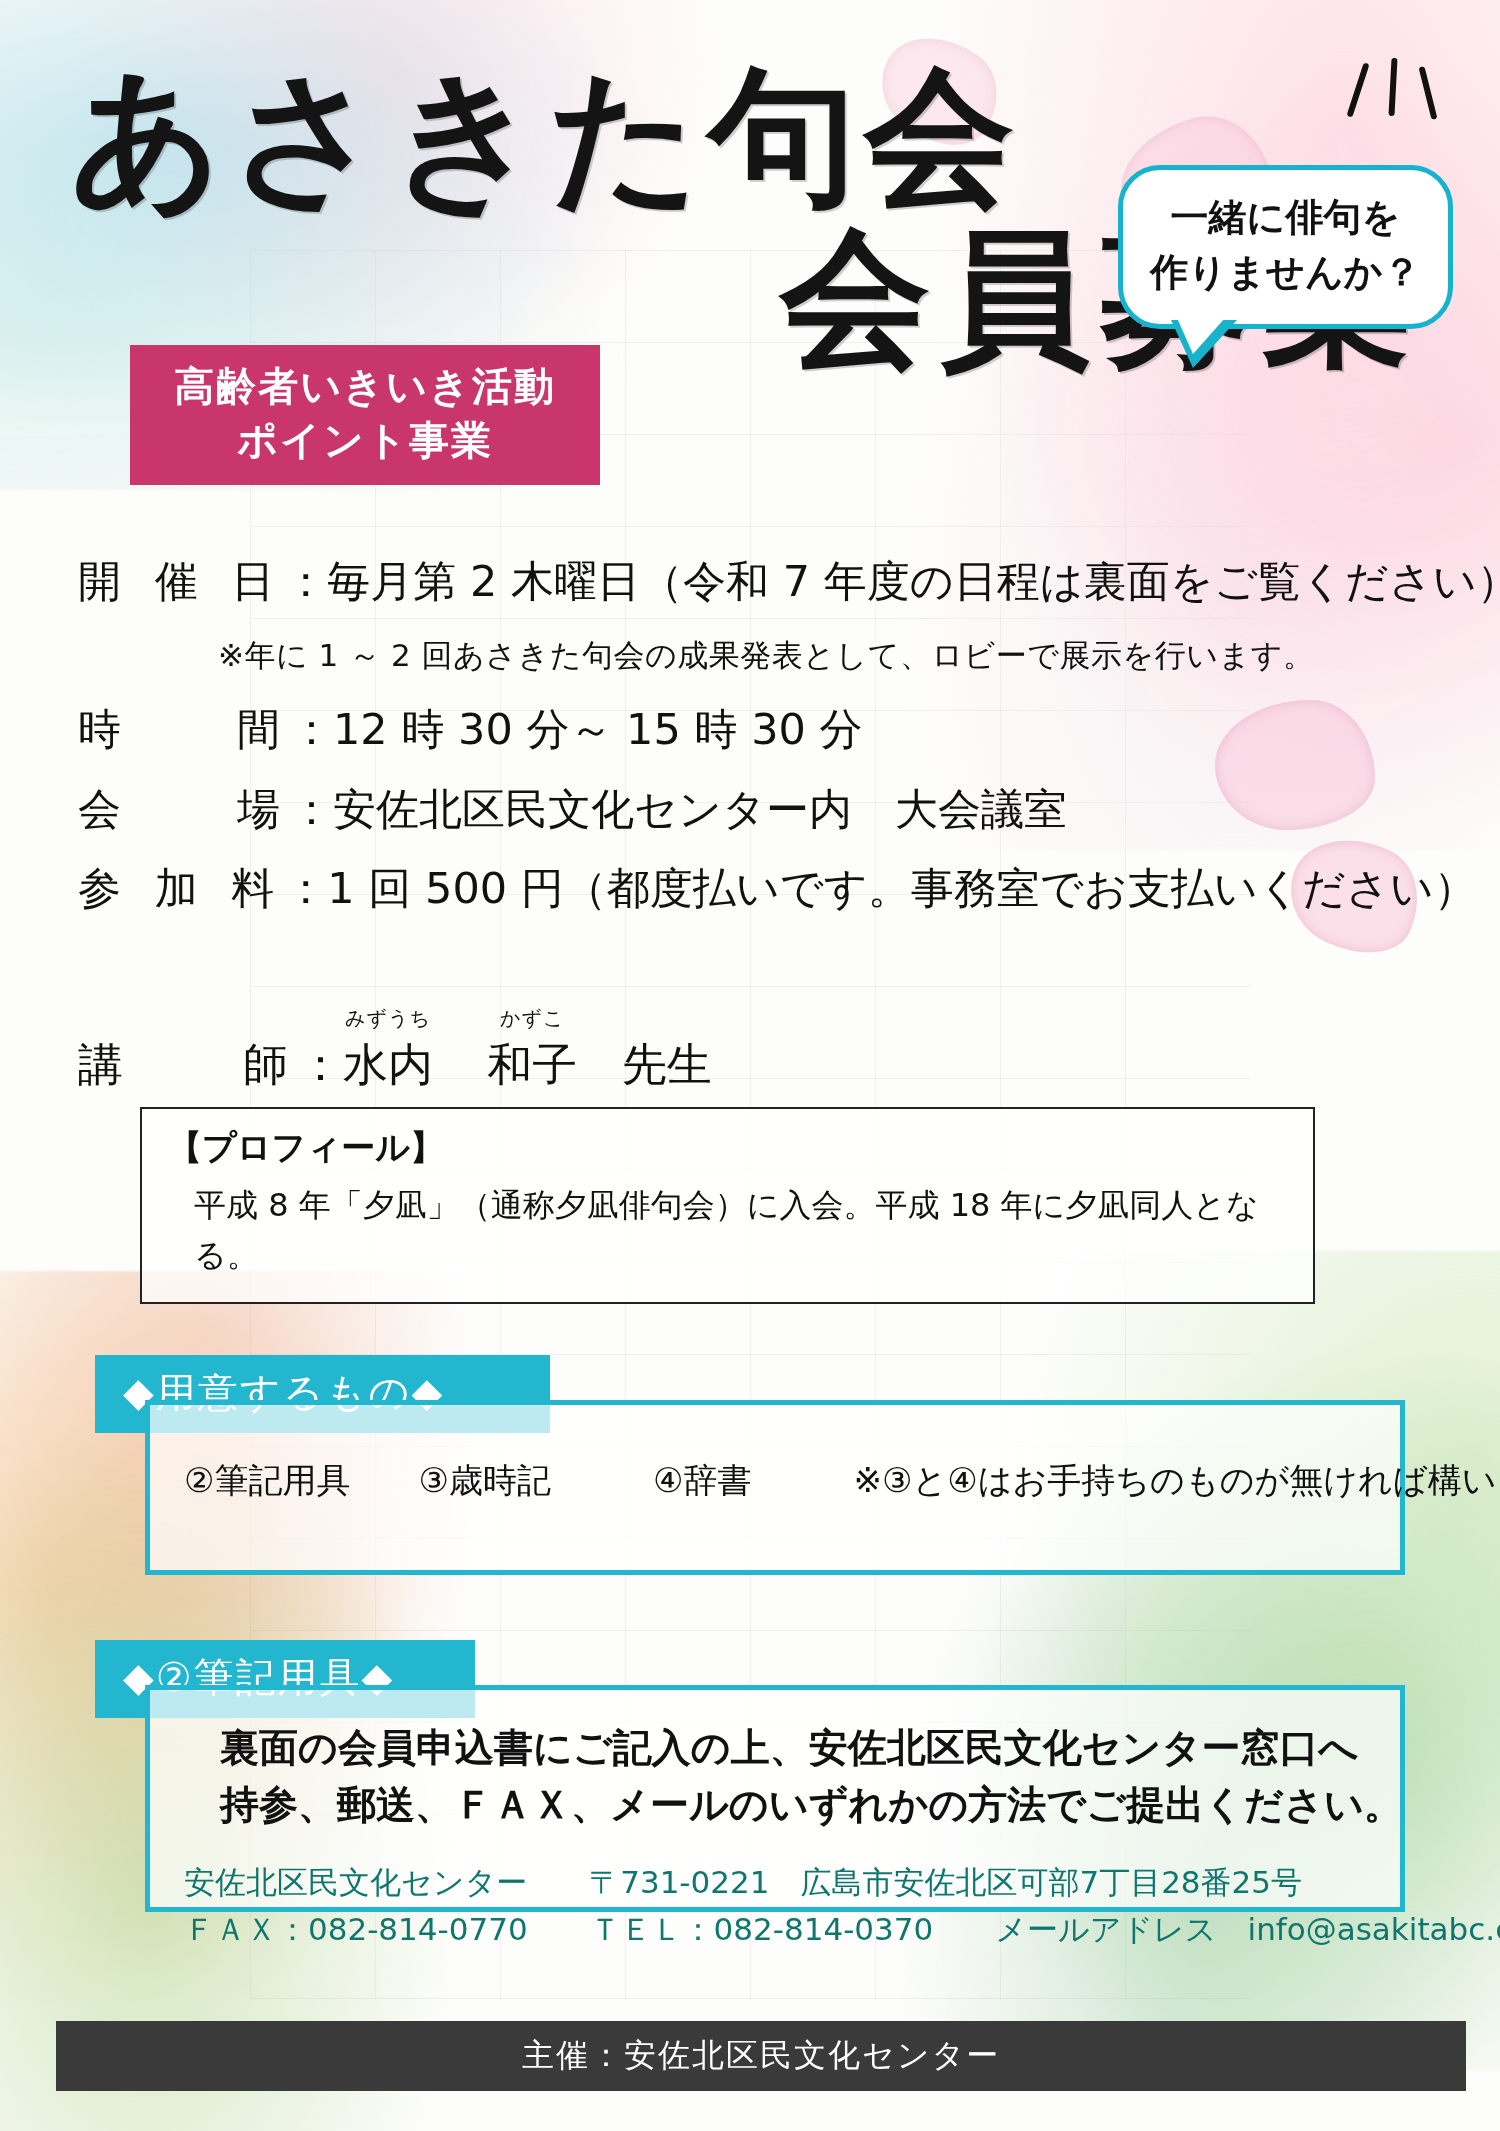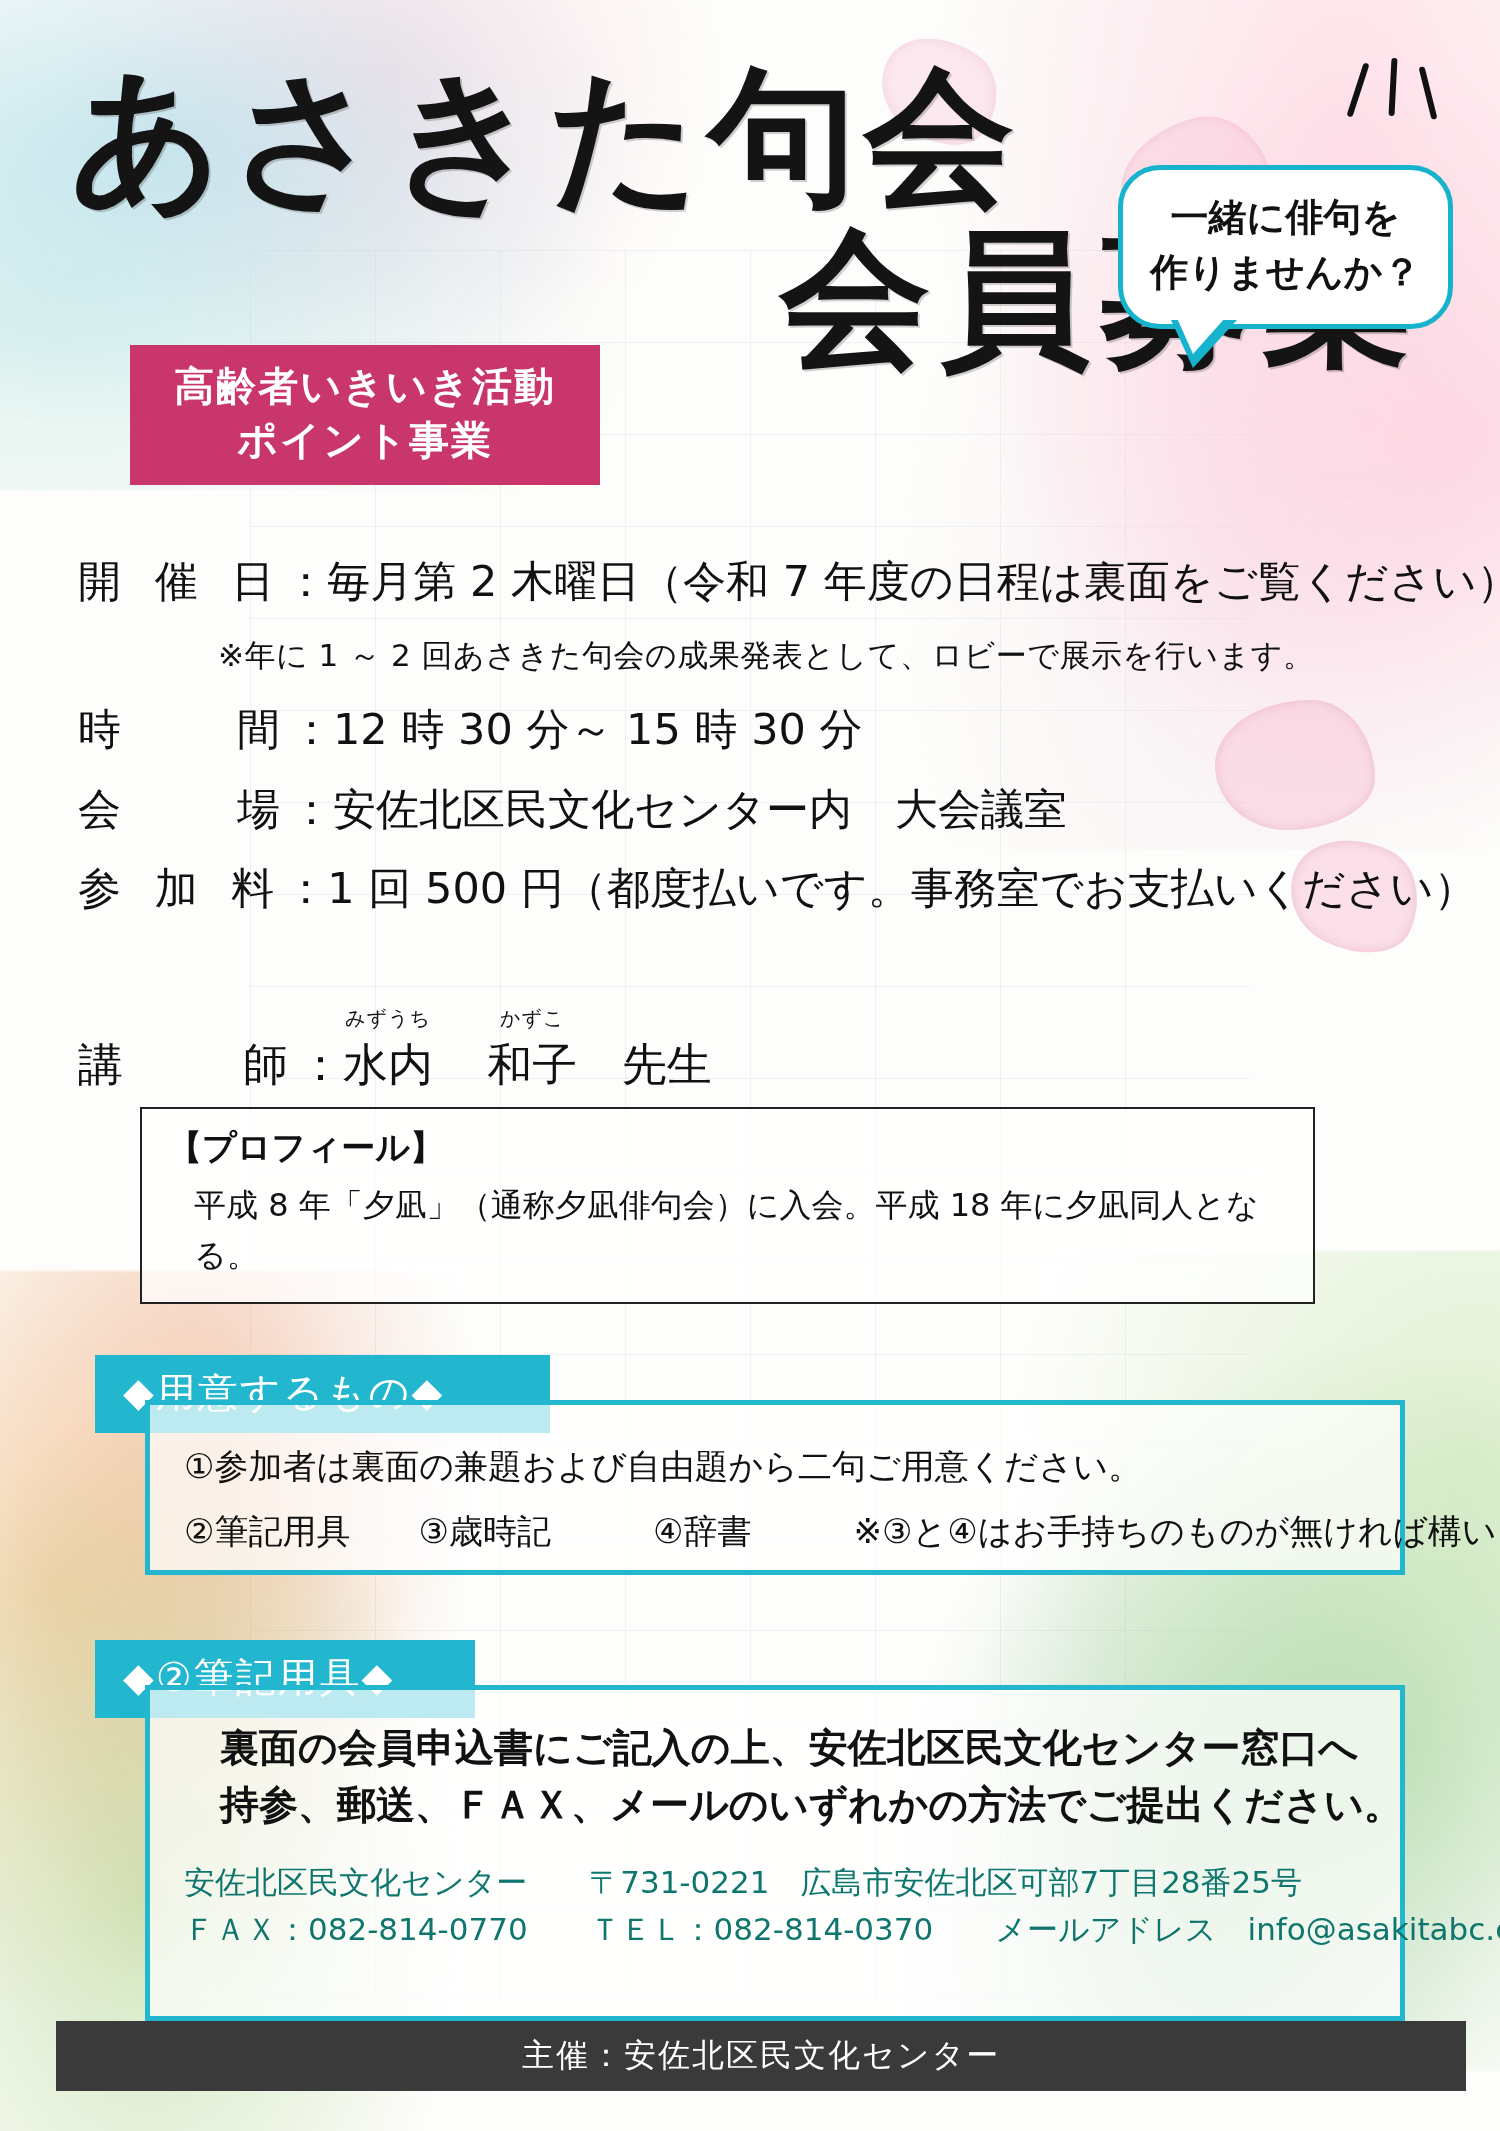--- a/index.html
+++ b/index.html
@@ -361,26 +361,25 @@
     <span style="display:inline-block;width:30px;"></span><span>先生</span>
   </div>
 
   <div class="profile-box">
     <div class="profile-title">【プロフィール】</div>
     <div class="profile-line">平成 8 年「夕凪」（通称夕凪俳句会）に入会。平成 18 年に夕凪同人となる。</div>
   </div>
 
   <div class="sec-header" style="left:95px; top:1355px; width:455px;">◆用意するもの◆</div>
   <div class="sec-body" style="left:145px; top:1400px; width:1260px; height:175px; padding:36px 34px;">
-    <div class="sec-line">①参加者は裏面の兼題および自由題から二句ご用意ください。</div>
     <div class="sec-line" style="margin-top:14px;">②筆記用具　　③歳時記　　　④辞書　　　※③と④はお手持ちのものが無ければ構いません</div>
   </div>
 
   <div class="sec-header" style="left:95px; top:1640px; width:380px;">◆②筆記用具◆</div>
-  <div class="sec-body" style="left:145px; top:1685px; width:1260px; height:336px; padding:30px 34px;">
+  <div class="sec-body" style="left:145px; top:1685px; width:1260px; height:227px; padding:30px 34px;">
     <div class="apply-main" style="padding-left:36px;">裏面の会員申込書にご記入の上、安佐北区民文化センター窓口へ</div>
     <div class="apply-main" style="padding-left:36px;">持参、郵送、ＦＡＸ、メールのいずれかの方法でご提出ください。</div>
     <div class="apply-contact" style="margin-top:26px;">安佐北区民文化センター　　〒731-0221　広島市安佐北区可部7丁目28番25号</div>
     <div class="apply-contact">ＦＡＸ：082-814-0770　　ＴＥＬ：082-814-0370　　メールアドレス　info@asakitabc.com</div>
   </div>
 
   <div class="footer">
     <span>主催：安佐北区民文化センター</span>
   </div>
 

